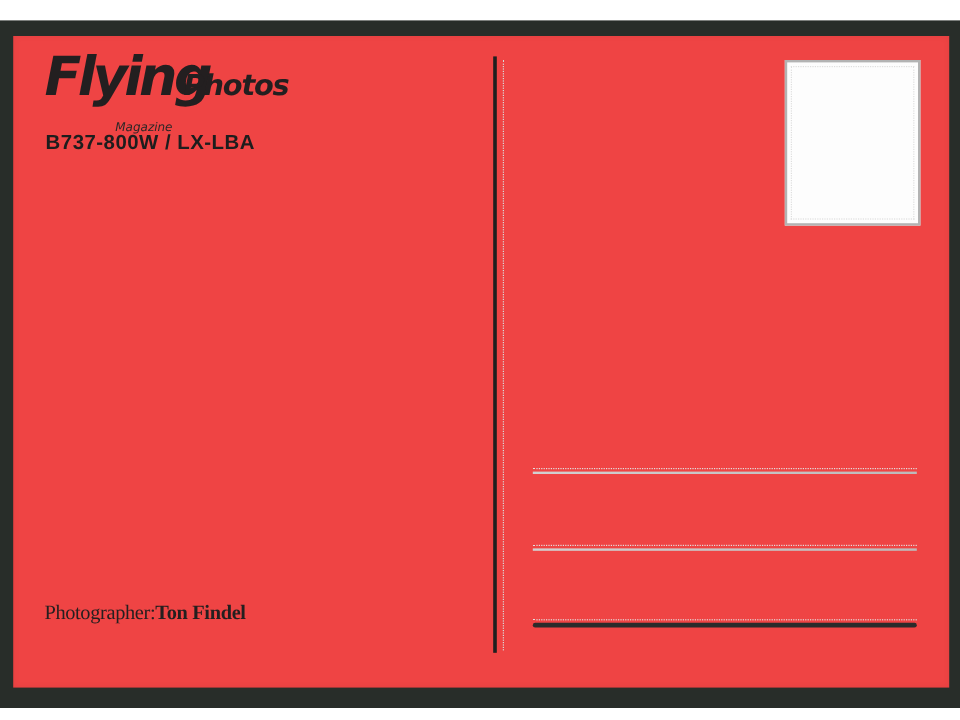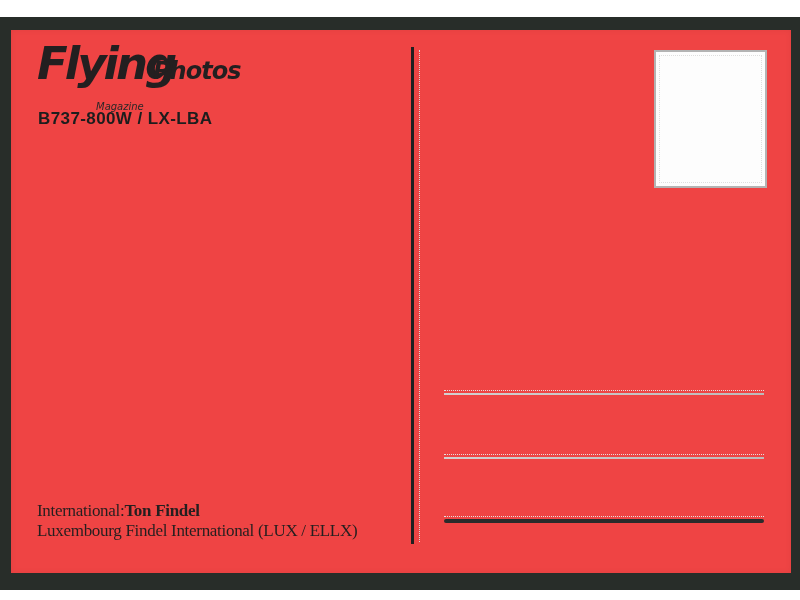--- a/index.html
+++ b/index.html
@@ -187,18 +187,17 @@
     <div class="addr-dots"></div>
     <div class="addr-rule"></div>
   </div>
   <div class="addr-line line-3 dark">
     <div class="addr-dots"></div>
     <div class="addr-rule"></div>
   </div>
 
   <div class="credits">
     <div>
-      <span>International:</span><span class="name">Ton Findel</span>
+      <span>Photographer:</span><span class="name">Ton Findel</span>
     </div>
-    <div>Luxembourg Findel International (LUX / ELLX)</div>
   </div>
 
 </div>
 
 </body></html>

